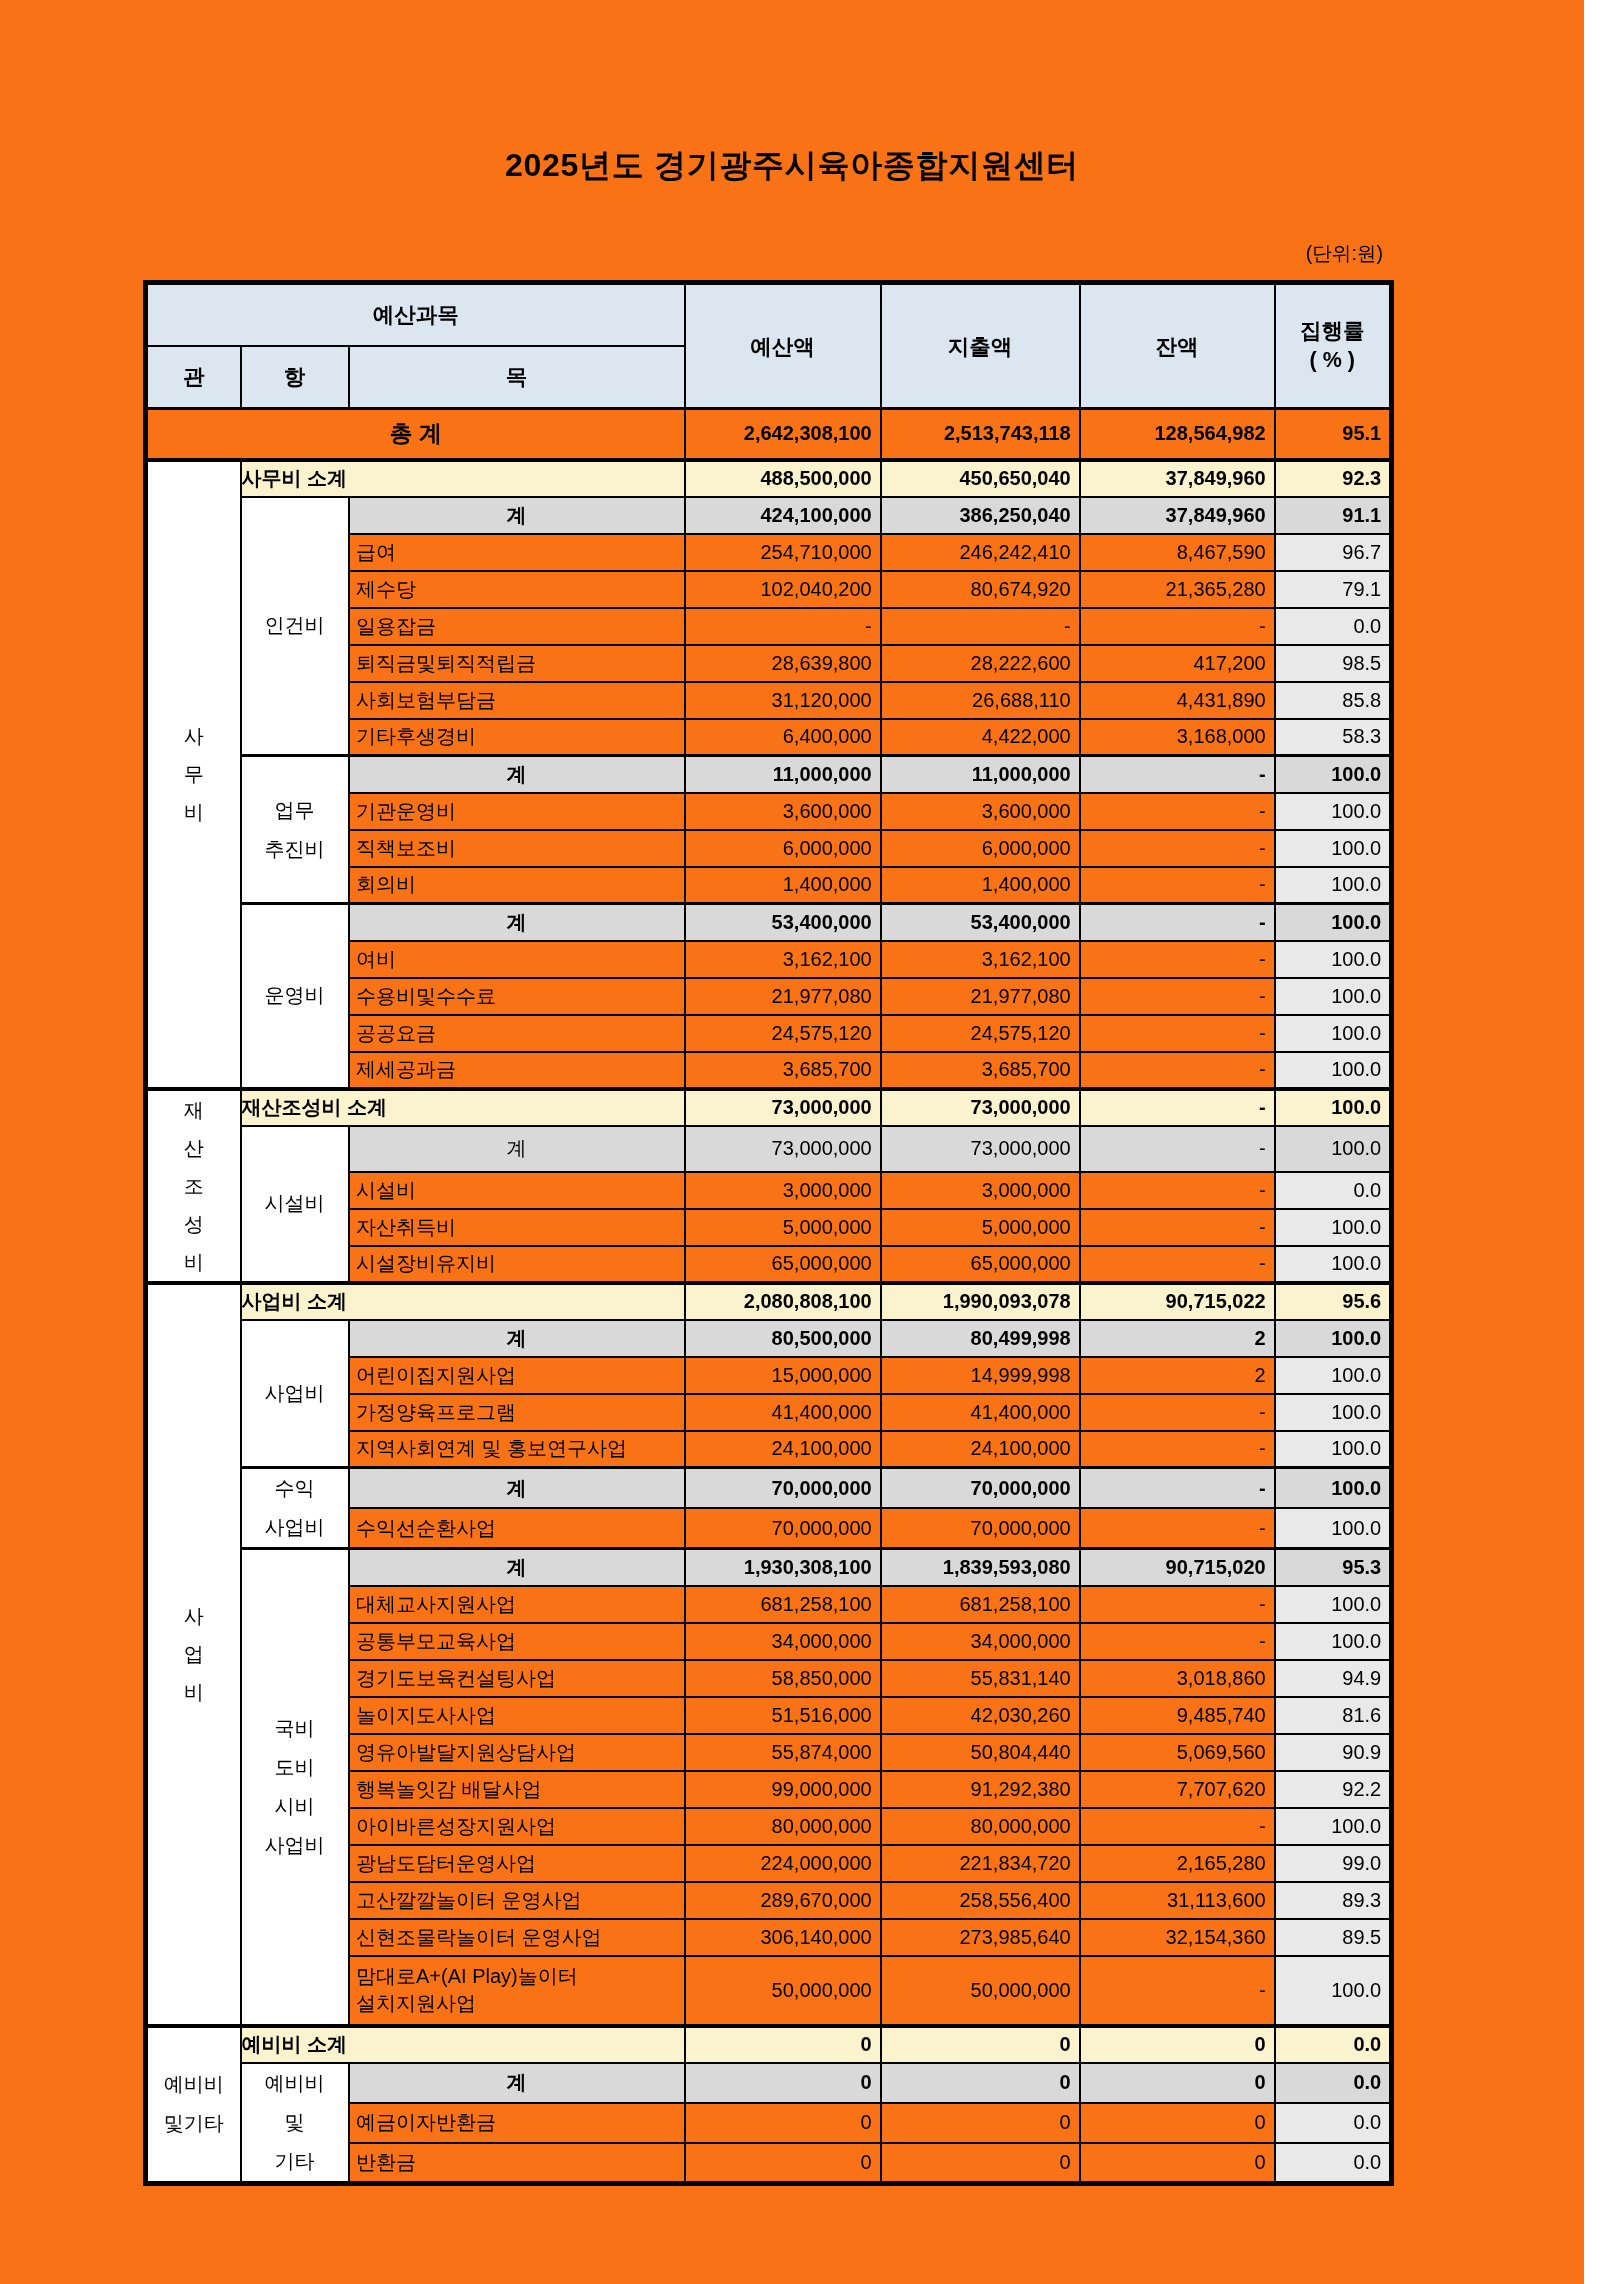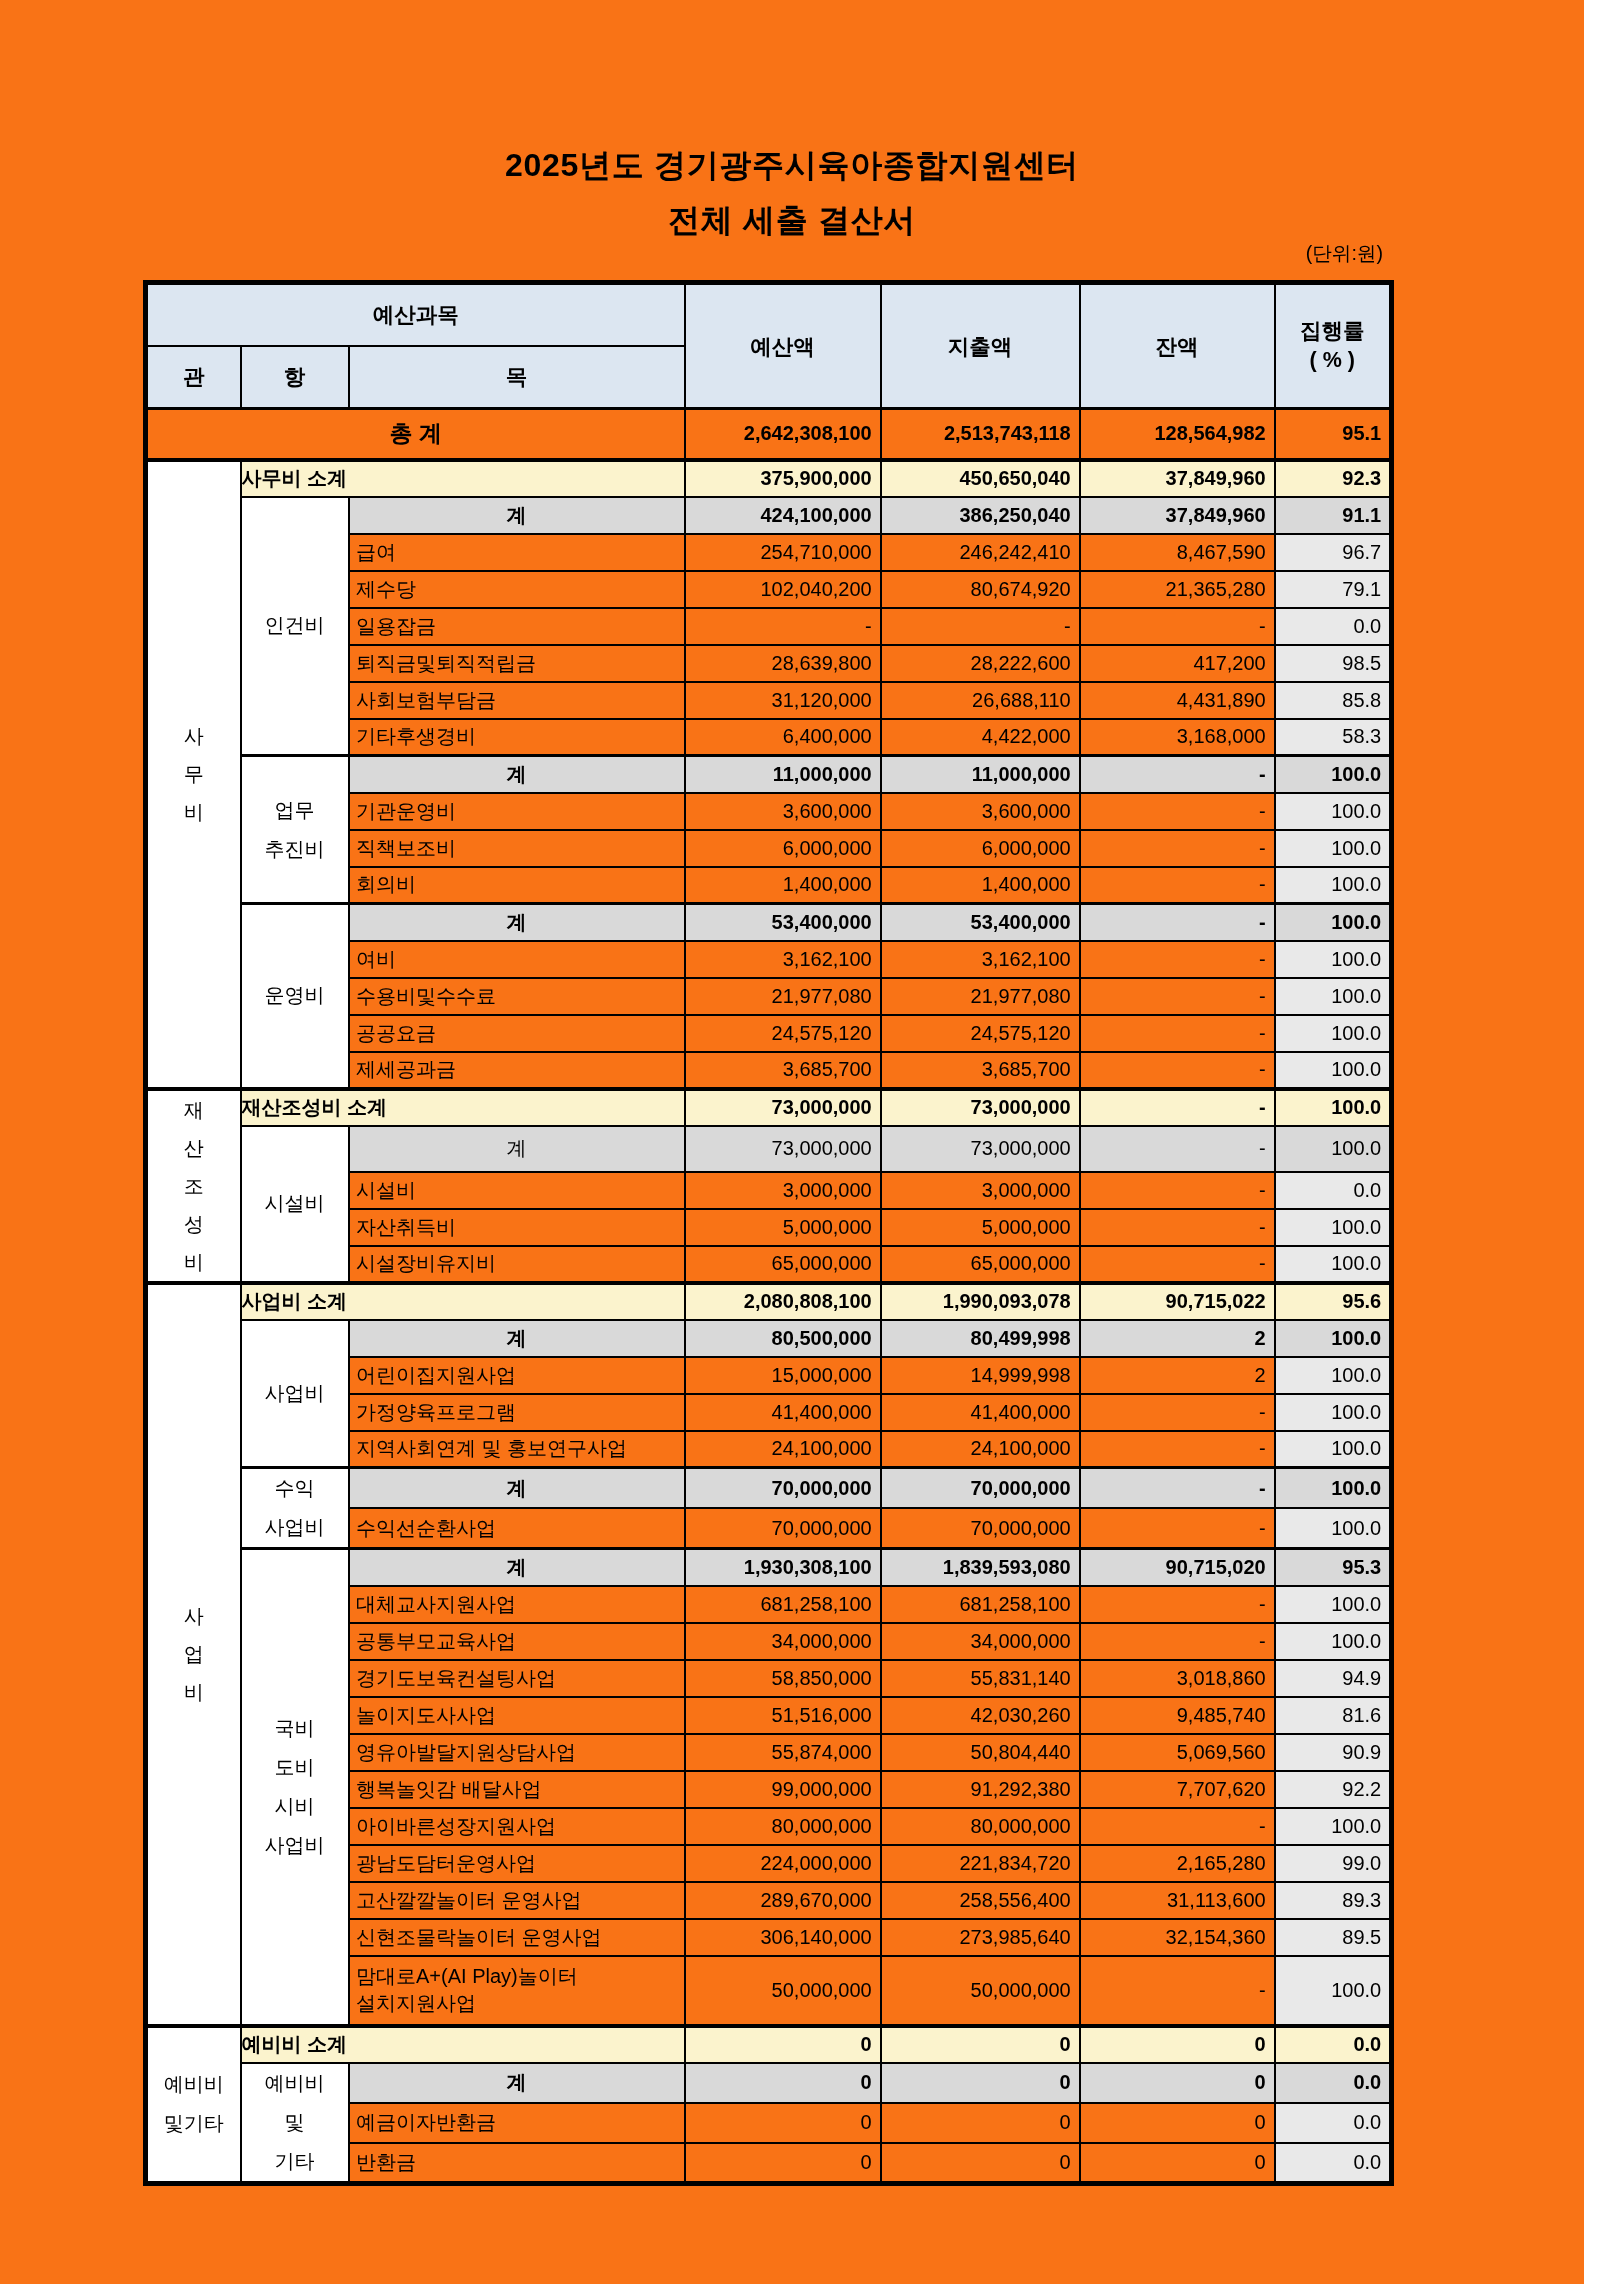--- a/index.html
+++ b/index.html
@@ -69,21 +69,20 @@
   .lines span{display:block;line-height:39px;}
   .two-line span{display:block;}
 </style>
 </head>
 <body>
 
 <div class="page">
 
   <div class="title-block">
     <div>2025년도 경기광주시육아종합지원센터</div>
-    <div>전체 세출 결산서</div>
   </div>
 
   <div class="unit-label">(단위:원)</div>
 
   <table class="budget">
     <colgroup>
       <col style="width:95px">
       <col style="width:108px">
       <col style="width:336px">
       <col style="width:196px">
@@ -118,21 +117,21 @@
         </tr>
         <tr class="r-subtotal bt-section">
           <td class="gwan" rowspan="17">
             <div class="stack">
               <span>사</span>
               <span>무</span>
               <span>비</span>
             </div>
           </td>
           <td class="mok-subtotal" colspan="2">사무비 소계</td>
-          <td class="val">375,900,000</td>
+          <td class="val">488,500,000</td>
           <td class="val">450,650,040</td>
           <td class="val">37,849,960</td>
           <td class="val rate">92.3</td>
         </tr>
         <tr class="r-group bold">
           <td class="hang" rowspan="7">
             <div class="lines">
               <span>인건비</span>
             </div>
           </td>

